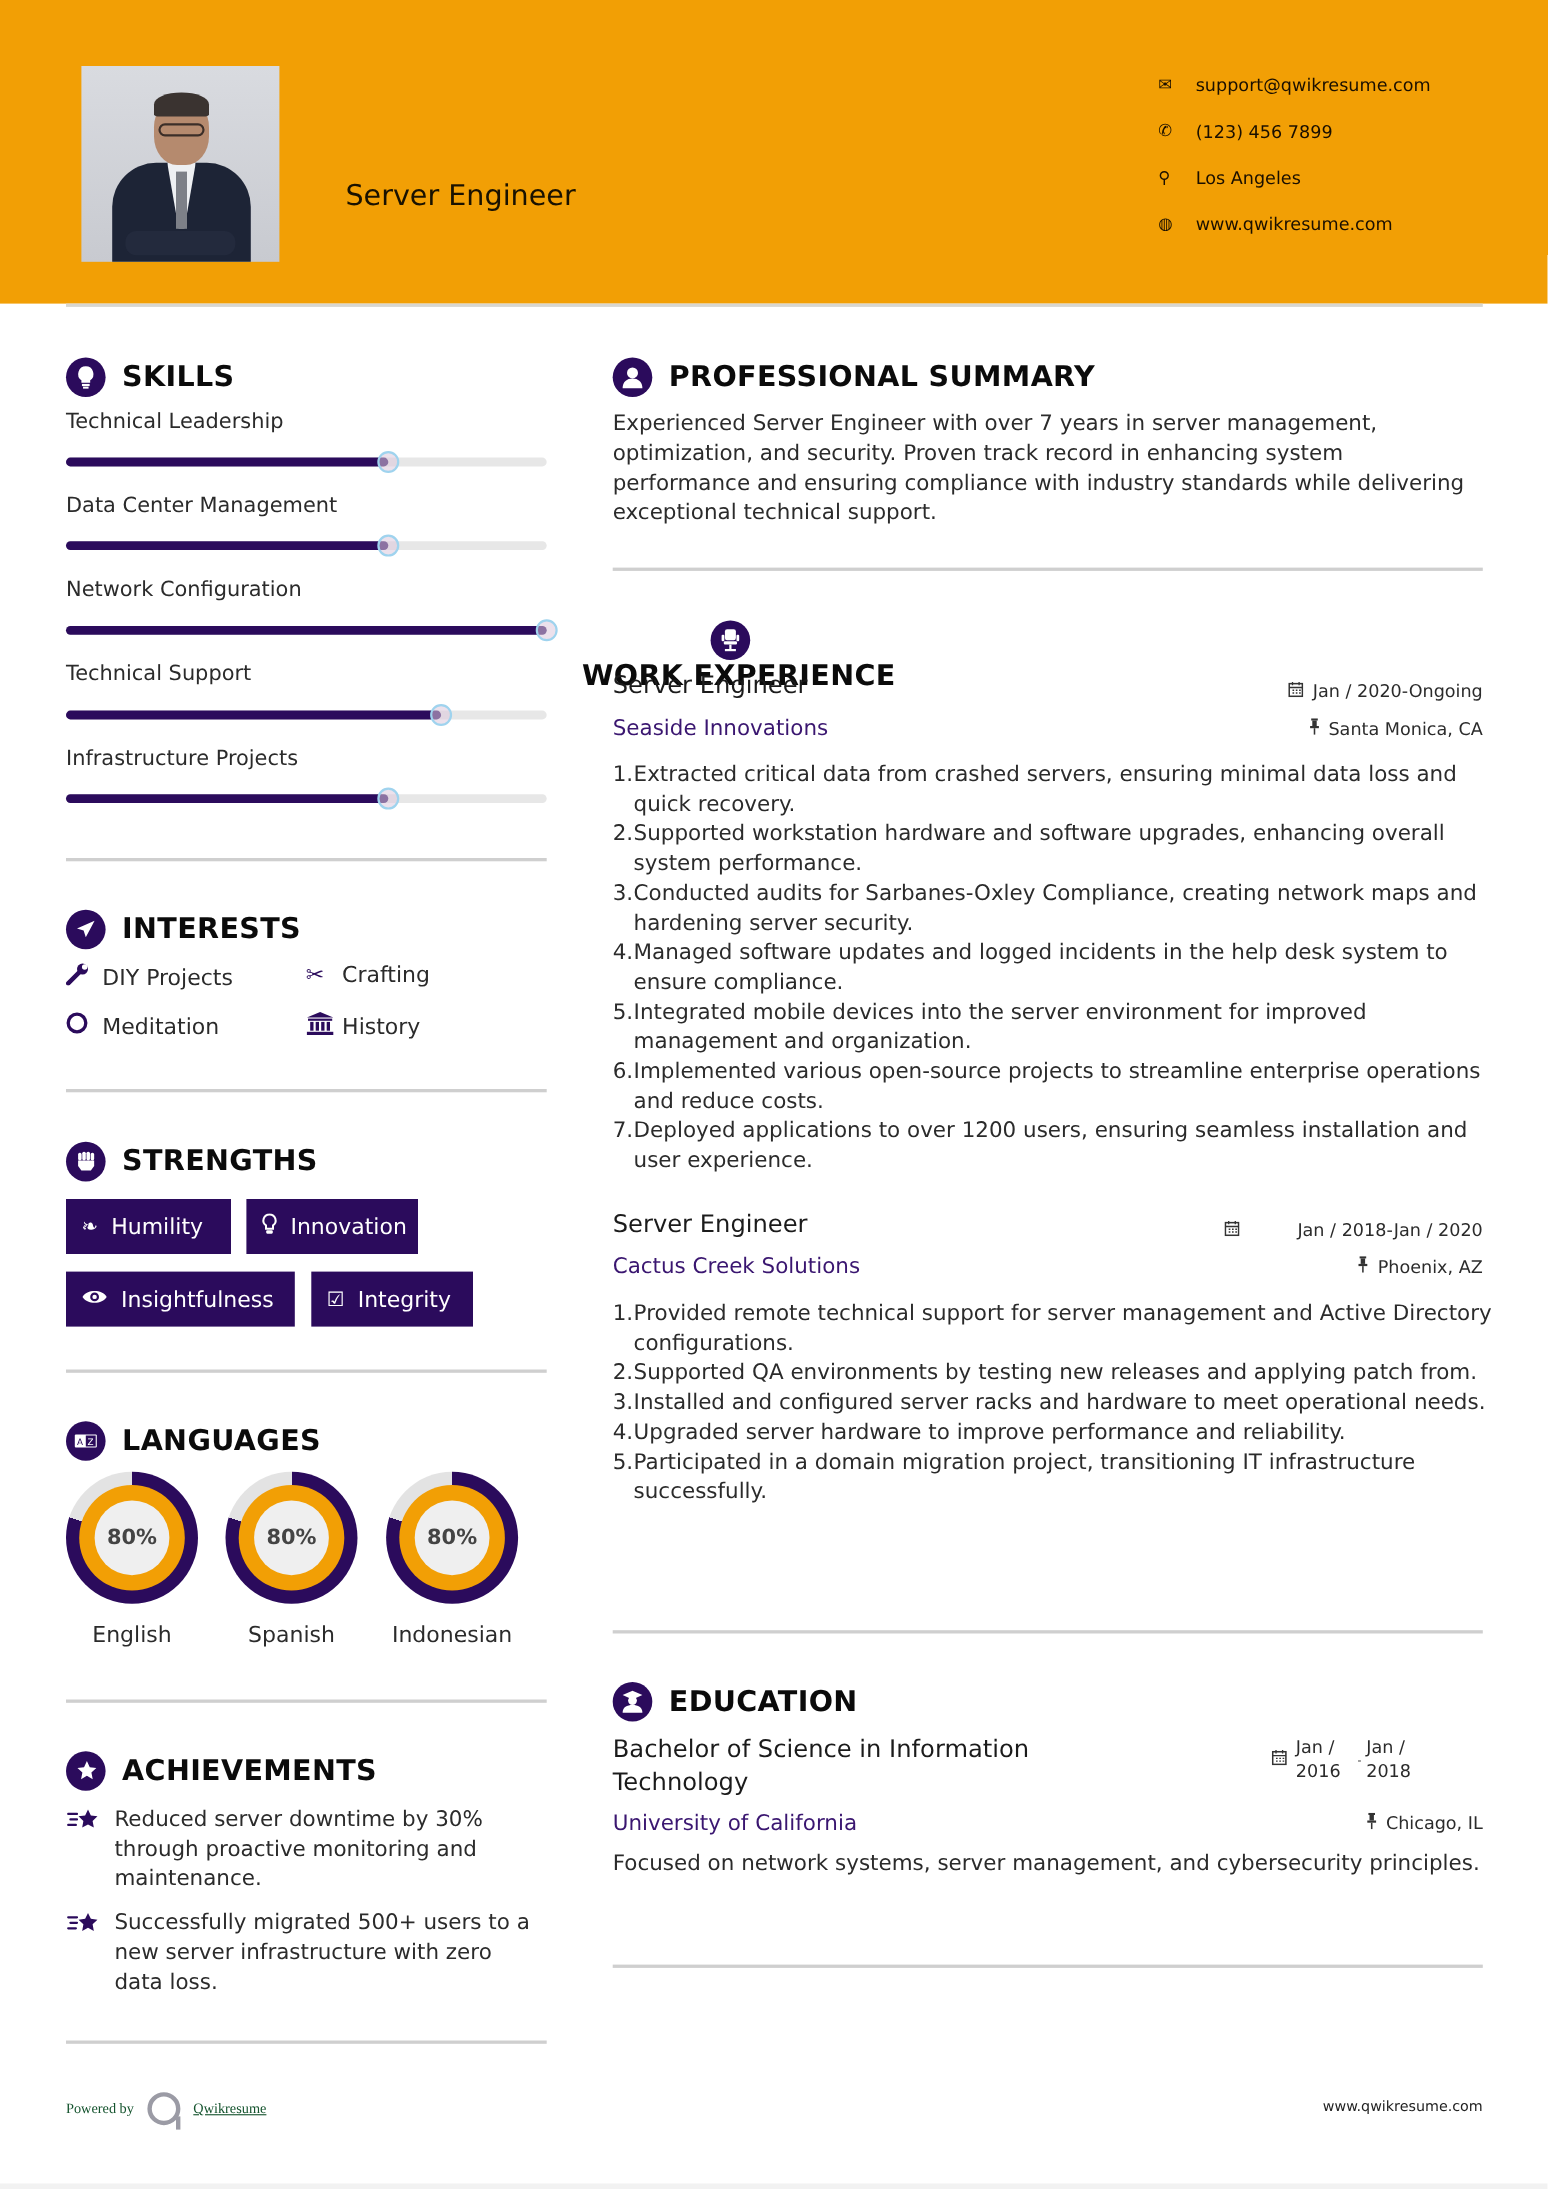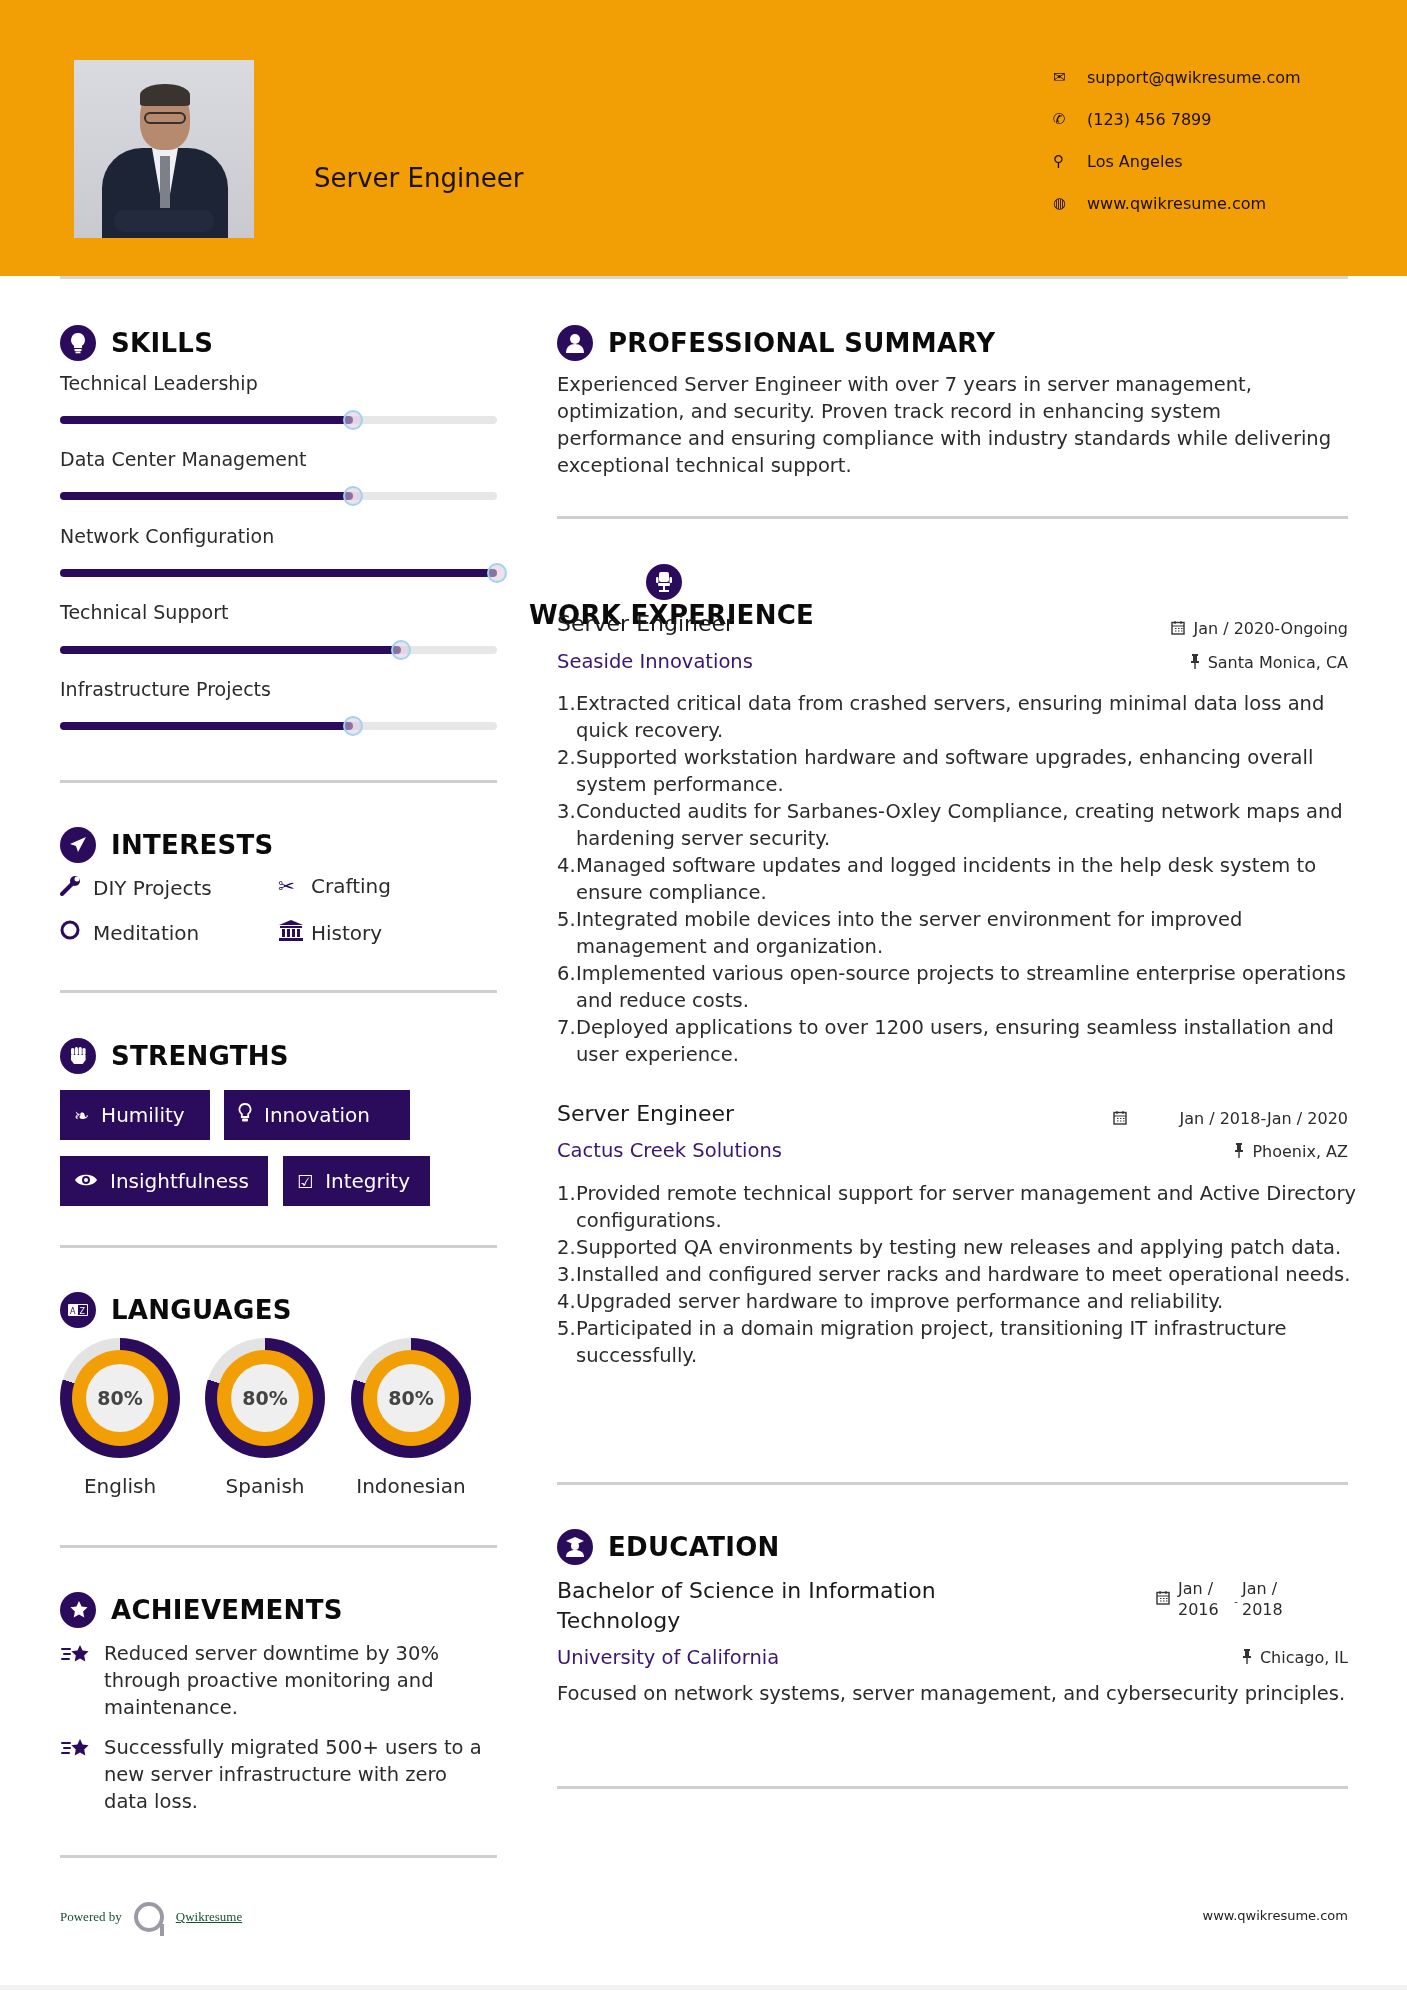--- a/index.html
+++ b/index.html
@@ -195,21 +195,21 @@
         <rect x="13.4" y="3" width="3.2" height="7" rx="1.5" fill="#fff"></rect>
         <path d="M2 10h14.6v5l-3 4H5l-3-4z" fill="#fff"></path>
       </svg>
   </span>
   <span class="sec-title">STRENGTHS</span>
 </div>
 <div class="tag" style="left:60px; top:1090px; width:150px;">
   <span class="ic">❧</span>
   <span>Humility</span>
 </div>
-<div class="tag" style="left:224px; top:1090px; width:186px;">
+<div class="tag" style="left:224px; top:1090px; width:156px;">
   <span class="ic">
     <svg width="14" height="20" viewBox="0 0 14 20">
         <path d="M7 1a5.5 5.5 0 0 0-3.2 10V14h6.4v-3A5.5 5.5 0 0 0 7 1z" fill="none" stroke="#fff" stroke-width="1.8"></path>
         <rect x="4" y="15.5" width="6" height="3" rx="1" fill="#fff"></rect>
       </svg>
   </span>
   <span>Innovation</span>
 </div>
 <div class="tag" style="left:60px; top:1156px; width:208px;">
   <span class="ic">
@@ -393,21 +393,21 @@
   </span>
   <span>Phoenix, AZ</span>
 </div>
 <ul class="list" style="top:1180px;">
   <li>
       <span class="num">1.</span>
       <span>Provided remote technical support for server management and Active Directory configurations.</span>
     </li>
   <li>
       <span class="num">2.</span>
-      <span>Supported QA environments by testing new releases and applying patch data.</span>
+      <span>Supported QA environments by testing new releases and applying patch from.</span>
     </li>
   <li>
       <span class="num">3.</span>
       <span>Installed and configured server racks and hardware to meet operational needs.</span>
     </li>
   <li>
       <span class="num">4.</span>
       <span>Upgraded server hardware to improve performance and reliability.</span>
     </li>
   <li>

